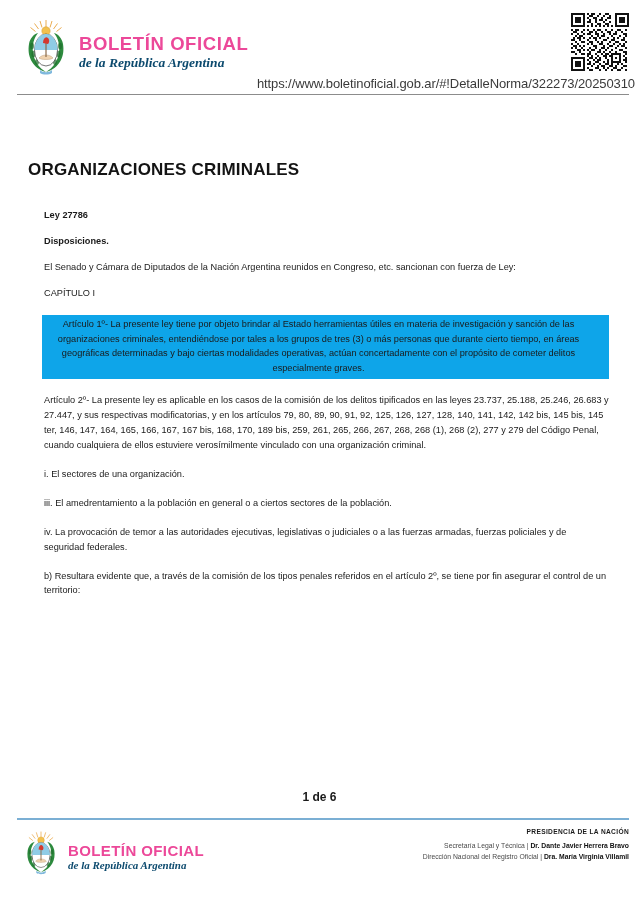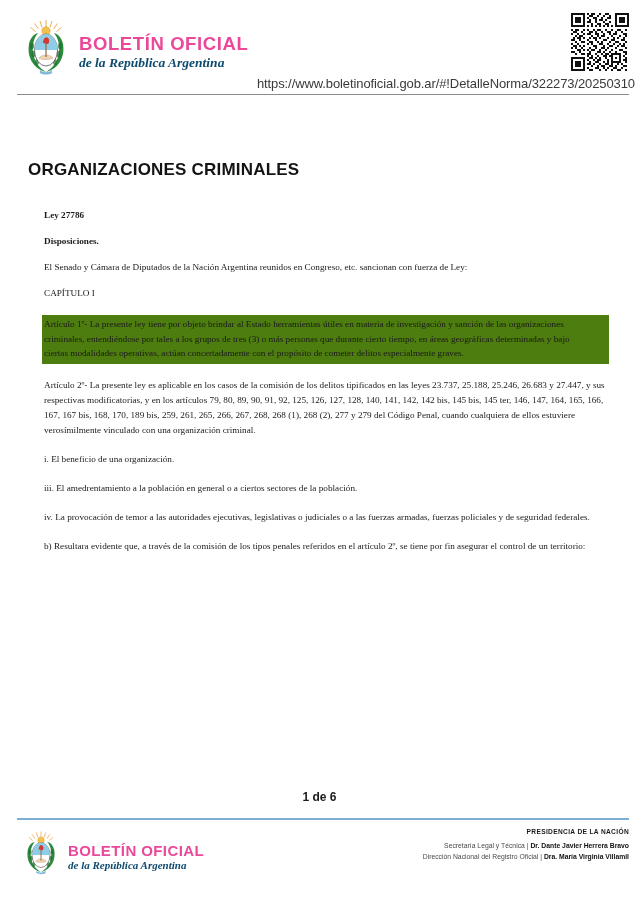--- a/index.html
+++ b/index.html
@@ -99,40 +99,40 @@
     margin: 44px 0 0 28px;
     font-size: 17px;
     font-weight: bold;
     letter-spacing: 0.2px;
     color: #141414;
   }
 
   .article-block {
     margin-left: 44px;
     margin-right: 30px;
-    font-family: Liberation Serif, serif;
   }
 
   .p {
     font-size: 9.2px;
     line-height: 1.62;
     color: #1a1a1a;
     margin: 0;
     text-align: left;
   }
   .p + .p { margin-top: 11px; }
 
   .p.bold { font-weight: bold; }
 
   .p.lead { margin-top: 28px; }
 
   .p.highlight {
-    background: #4d7c0f;
+    background: #0ea5e9;
     padding: 2px 16px 3px 2px;
     margin-left: -2px;
+    text-align: center;
   }
 
   .p.spaced-top { margin-top: 14px; }
 
   .page-number {
     position: absolute;
     left: 0;
     right: 0;
     bottom: 10px;
     text-align: center;
@@ -483,21 +483,21 @@
 
     <p class="p">CAPÍTULO I</p>
 
 
     <p class="p highlight spaced-top">Artículo 1º- La presente ley tiene por objeto brindar al Estado herramientas útiles en materia de investigación y sanción de las organizaciones criminales, entendiéndose por tales a los grupos de tres (3) o más personas que durante cierto tiempo, en áreas geográficas determinadas y bajo ciertas modalidades operativas, actúan concertadamente con el propósito de cometer delitos especialmente graves.</p>
 
     <p class="p spaced-top">Artículo 2º- La presente ley es aplicable en los casos de la comisión de los delitos tipificados en las leyes 23.737, 25.188, 25.246, 26.683 y 27.447, y sus respectivas modificatorias, y en los artículos 79, 80, 89, 90, 91, 92, 125, 126, 127, 128, 140, 141, 142, 142 bis, 145 bis, 145 ter, 146, 147, 164, 165, 166, 167, 167 bis, 168, 170, 189 bis, 259, 261, 265, 266, 267, 268, 268 (1), 268 (2), 277 y 279 del Código Penal, cuando cualquiera de ellos estuviere verosímilmente vinculado con una organización criminal.</p>
 
 
 
-    <p class="p spaced-top">i. El beneficio de una organización.</p>
+    <p class="p spaced-top">i. El sectores de una organización.</p>
 
 
     <p class="p spaced-top">iii. El amedrentamiento a la población en general o a ciertos sectores de la población.</p>
 
     <p class="p spaced-top">iv. La provocación de temor a las autoridades ejecutivas, legislativas o judiciales o a las fuerzas armadas, fuerzas policiales y de seguridad federales.</p>
 
     <p class="p spaced-top">b) Resultara evidente que, a través de la comisión de los tipos penales referidos en el artículo 2º, se tiene por fin asegurar el control de un territorio:</p>
 
   </div>
 

